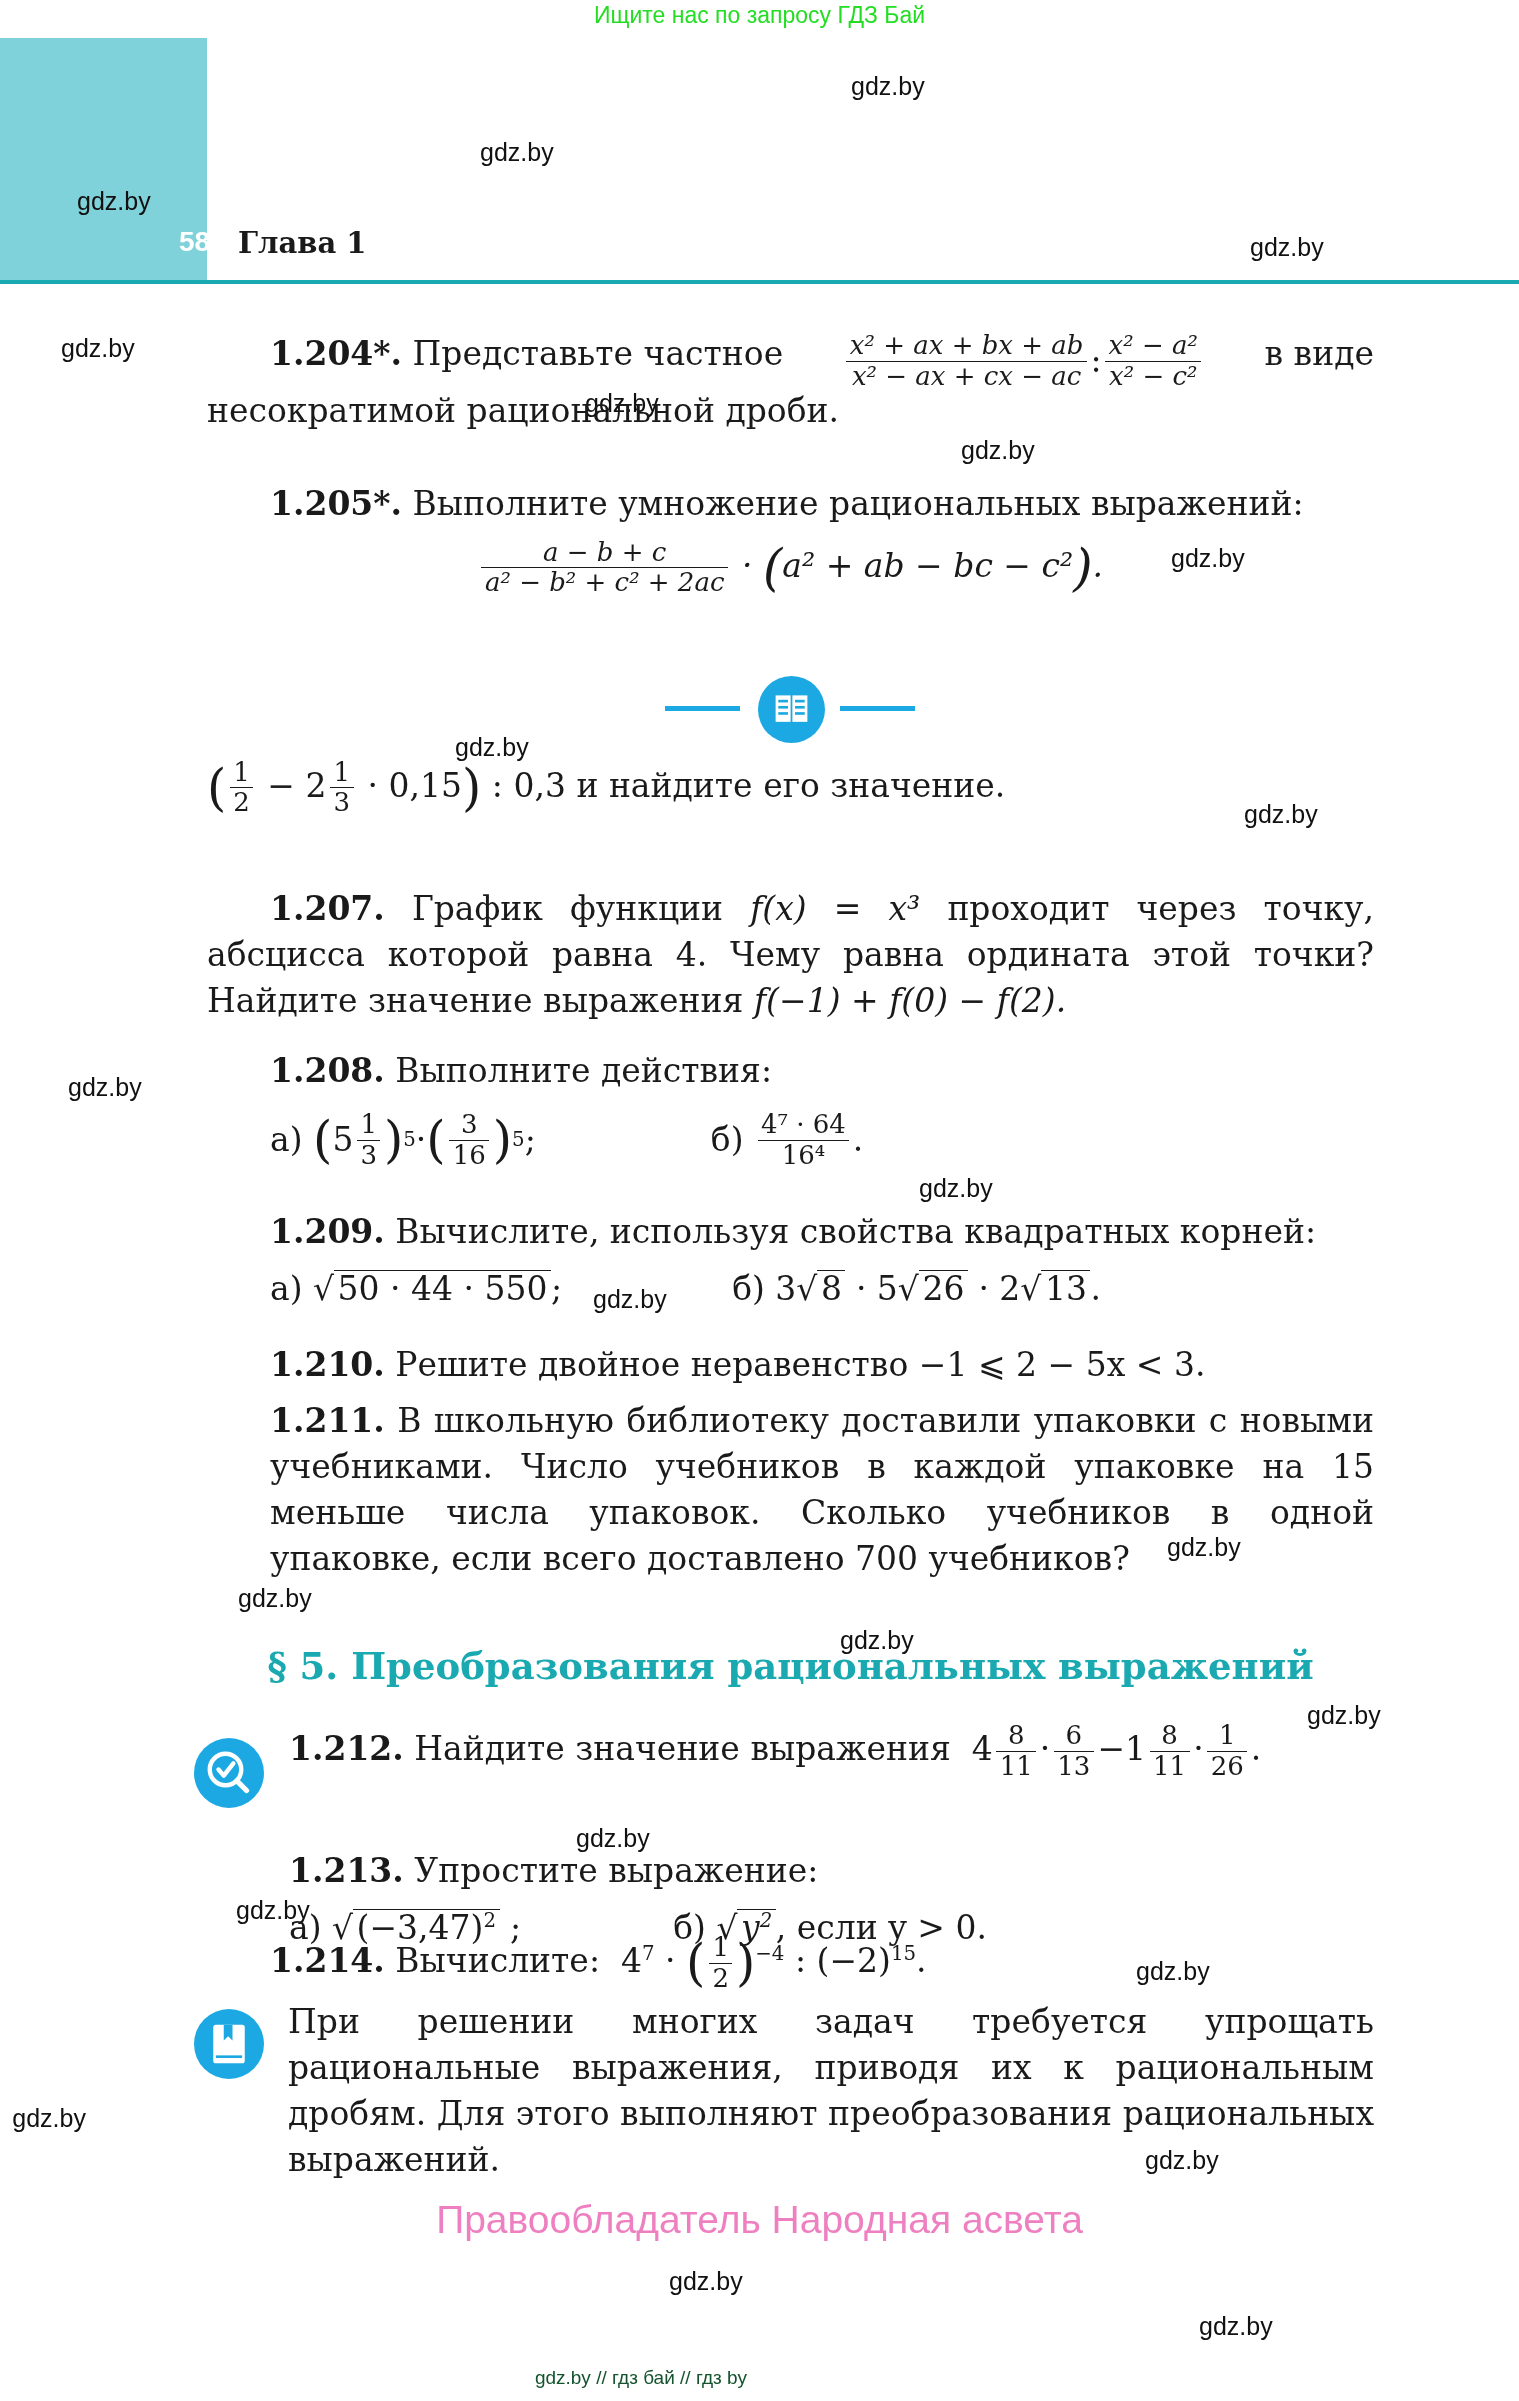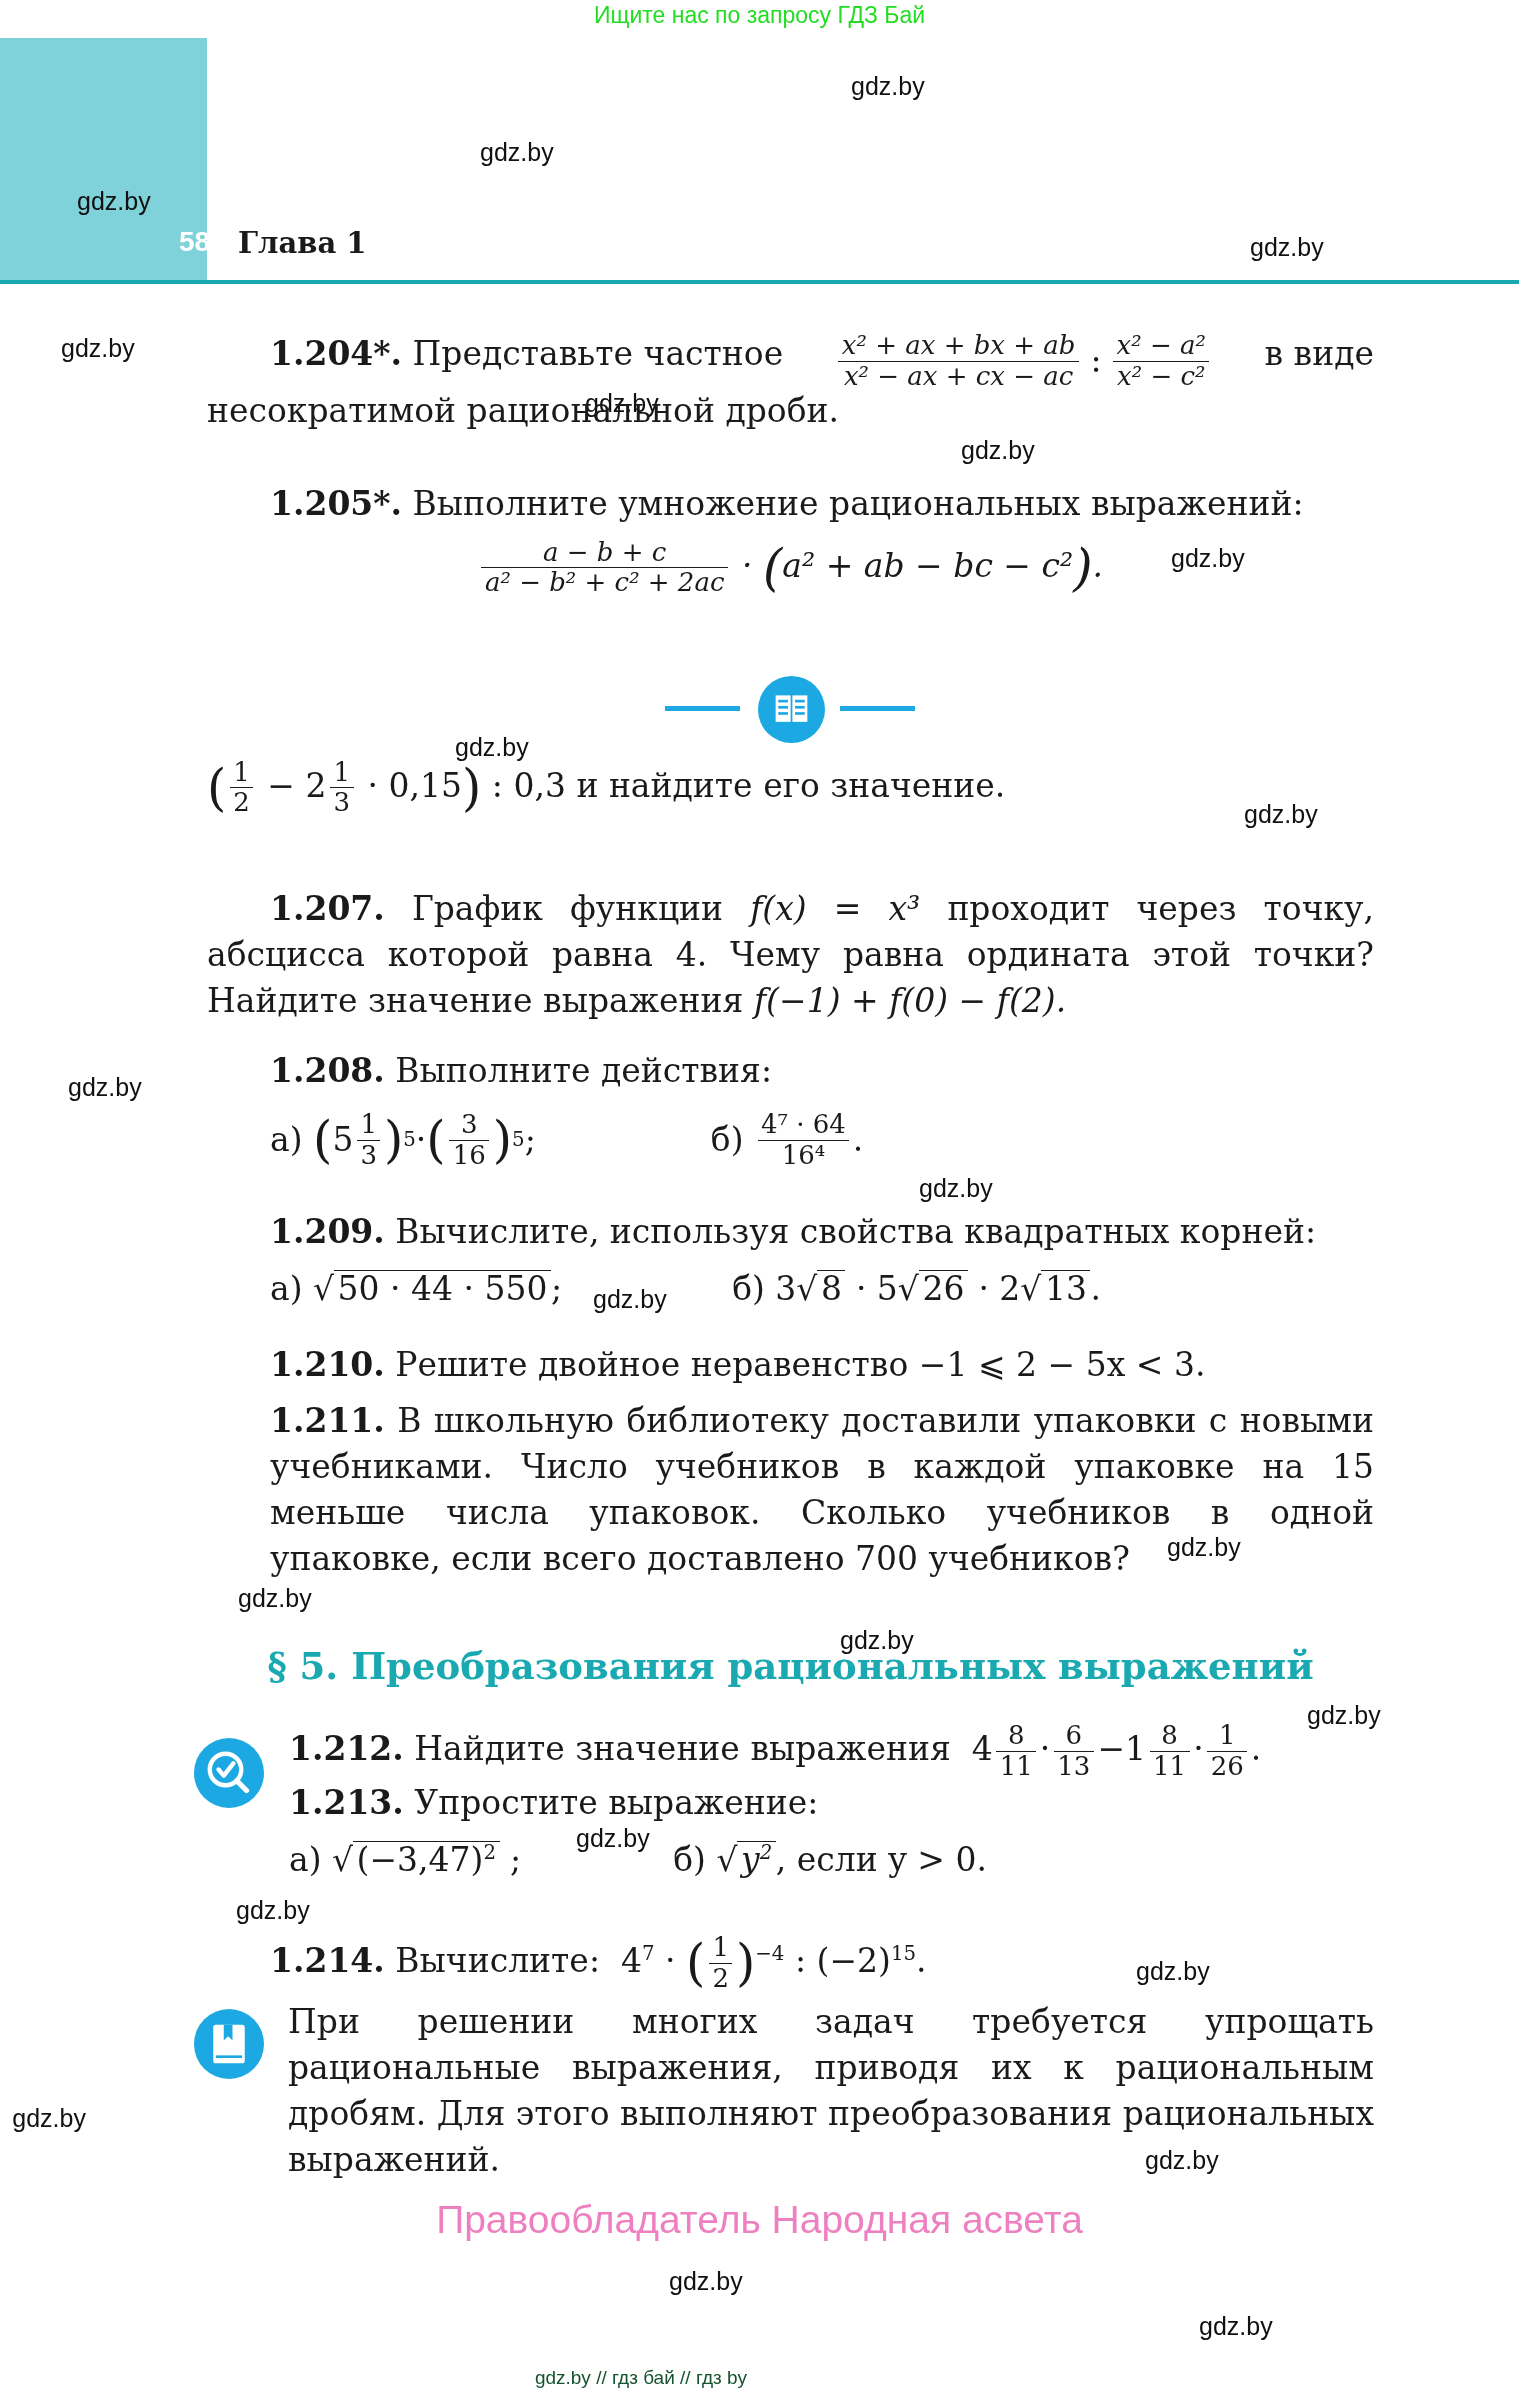--- a/index.html
+++ b/index.html
@@ -66,21 +66,21 @@
 <div class="wm" style="left:236px;top:1896px">gdz.by</div>
 <div class="wm" style="left:1136px;top:1957px">gdz.by</div>
 <div class="wm" style="left:12.3px;top:2104px">gdz.by</div>
 <div class="wm" style="left:1145px;top:2146px">gdz.by</div>
 <div class="wm" style="left:669px;top:2267px">gdz.by</div>
 <div class="wm" style="left:1199px;top:2312px">gdz.by</div>
 
 <div class="p" style="top:331px">
   <div class="ind" style="display:flex;align-items:flex-start;justify-content:space-between;">
     <span><span class="num">1.204*.</span> <span>Представьте частное</span></span>
-    <span style="display:inline-flex;align-items:center;gap:8px;">
+    <span style="display:inline-flex;align-items:center;">
       <span class="frac m">
           <span class="n">x² + ax + bx + ab</span>
           <span class="d">x² − ax + cx − ac</span>
         </span>
       <span>:</span>
       <span class="frac m">
           <span class="n">x² − a²</span>
           <span class="d">x² − c²</span>
         </span>
     </span>
@@ -175,21 +175,21 @@
       <line x1="49" y1="49" x2="60" y2="60" stroke="#fff" stroke-width="6" stroke-linecap="round"></line>
       <polyline points="28,36 34,43 45,29" fill="none" stroke="#fff" stroke-width="5" stroke-linecap="round" stroke-linejoin="round"></polyline>
     </svg>
 </div>
 
 <div class="p" style="top:1721px;left:289px;width:1085px">
   <div><span class="num">1.212.</span> <span>Найдите значение выражения</span>
   &nbsp;4<span class="frac"><span class="n">8</span><span class="d">11</span></span>·<span class="frac"><span class="n">6</span><span class="d">13</span></span>−1<span class="frac"><span class="n">8</span><span class="d">11</span></span>·<span class="frac"><span class="n">1</span><span class="d">26</span></span>.</div>
 </div>
 
-<div class="p" style="top:1780px;left:289px;width:1085px">
+<div class="p" style="top:1848px;left:289px;width:1085px">
   <div><span class="num">1.213.</span> <span>Упростите выражение:</span></div>
   <div style="margin-top:10.5px;">
     <span>а)</span> √<span class="sqrt">(−3,47)<span class="sup">2</span></span> ;
     <span style="display:inline-block;width:131px"></span>
     <span>б)</span> √<span class="sqrt m">y<span class="sup">2</span></span><span>, если y &gt; 0.</span>
   </div>
 </div>
 
 <div class="p" style="top:1931px">
   <div class="ind"><span class="num">1.214.</span> <span>Вычислите:</span>

